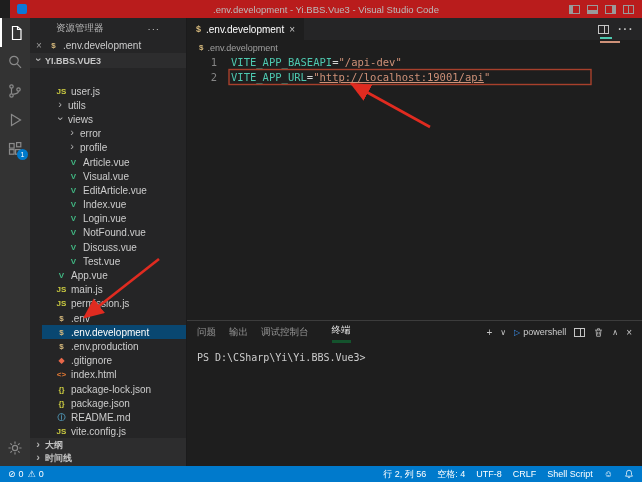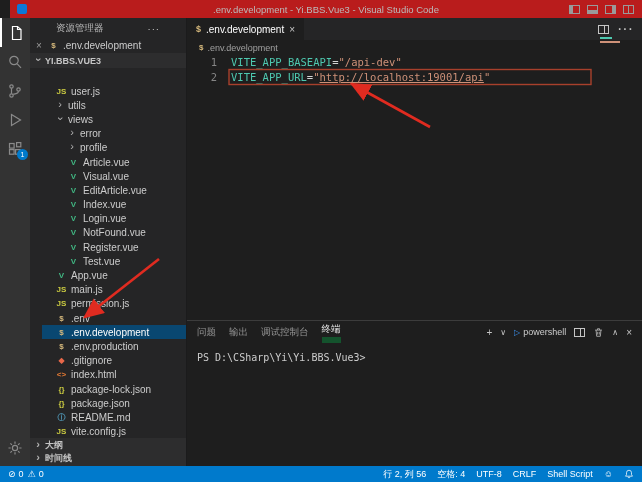--- a/index.html
+++ b/index.html
@@ -70,21 +70,21 @@
   .tk-key { color:#4ec9b0; } .tk-op { color:#d4d4d4; } .tk-str { color:#ce9178; }
   .underl { text-decoration:underline; }
   .minimap { position:absolute; top:19px; right:14px; width:28px; }
   .mm1 { height:2px; width:12px; background:#4ec9b0; margin-bottom:2px; }
   .mm2 { height:2px; width:20px; background:#ce9178; }
 
   
   .panel { position:absolute; left:0; right:0; bottom:0; height:146px; background:#1e1e1e; border-top:1px solid #3c3c3c; }
   .panel-header { height:22px; display:flex; align-items:center; padding:0 10px; font-size:9.5px; }
   .ptab { color:#969696; margin-right:13px; height:22px; display:flex; align-items:center; text-transform:none; cursor:pointer;text-align:center; }
-  .ptab.active { color:#e7e7e7; border-bottom:6px solid #14532d; }
+  .ptab.active { color:#e7e7e7; border-bottom:3px solid #14532d;margin-left:10px; }
   .panel-actions { margin-left:auto; display:flex; align-items:center; gap:8px; color:#c5c5c5; font-size:10px; }
   .ps-chip { display:flex; align-items:center; gap:3px; font-size:9px; color:#cccccc; }
   .ps-glyph { color:#3b8eea; font-size:8px; }
   .panel-actions svg { width:11px; height:11px; stroke:#c5c5c5; fill:none; stroke-width:1.1; }
   .terminal-body { padding:9px 0 0 10px; font-size:10px; color:#cccccc; }
 
   
   .statusbar { position:absolute; left:0; right:0; bottom:0; height:16px; background:var(--accent,#007acc);
     color:#ffffff; display:flex; align-items:center; font-size:9px; padding:0 8px; z-index:6; }
   .sb-left { display:flex; align-items:center; gap:4px; }
@@ -206,21 +206,21 @@
       <div class="tree-row" style="padding-left: 26px;">
         <span class="ficon" style="color: rgb(65, 184, 131);">V</span>
         <span class="tlabel">Login.vue</span>
       </div>
       <div class="tree-row" style="padding-left: 26px;">
         <span class="ficon" style="color: rgb(65, 184, 131);">V</span>
         <span class="tlabel">NotFound.vue</span>
       </div>
       <div class="tree-row" style="padding-left: 26px;">
         <span class="ficon" style="color: rgb(65, 184, 131);">V</span>
-        <span class="tlabel">Register.vue</span>
+        <span class="tlabel">Discuss.vue</span>
       </div>
       <div class="tree-row" style="padding-left: 26px;">
         <span class="ficon" style="color: rgb(65, 184, 131);">V</span>
         <span class="tlabel">Test.vue</span>
       </div>
       <div class="tree-row" style="padding-left: 14px;">
         <span class="ficon" style="color: rgb(65, 184, 131);">V</span>
         <span class="tlabel">App.vue</span>
       </div>
       <div class="tree-row" style="padding-left: 14px;">

